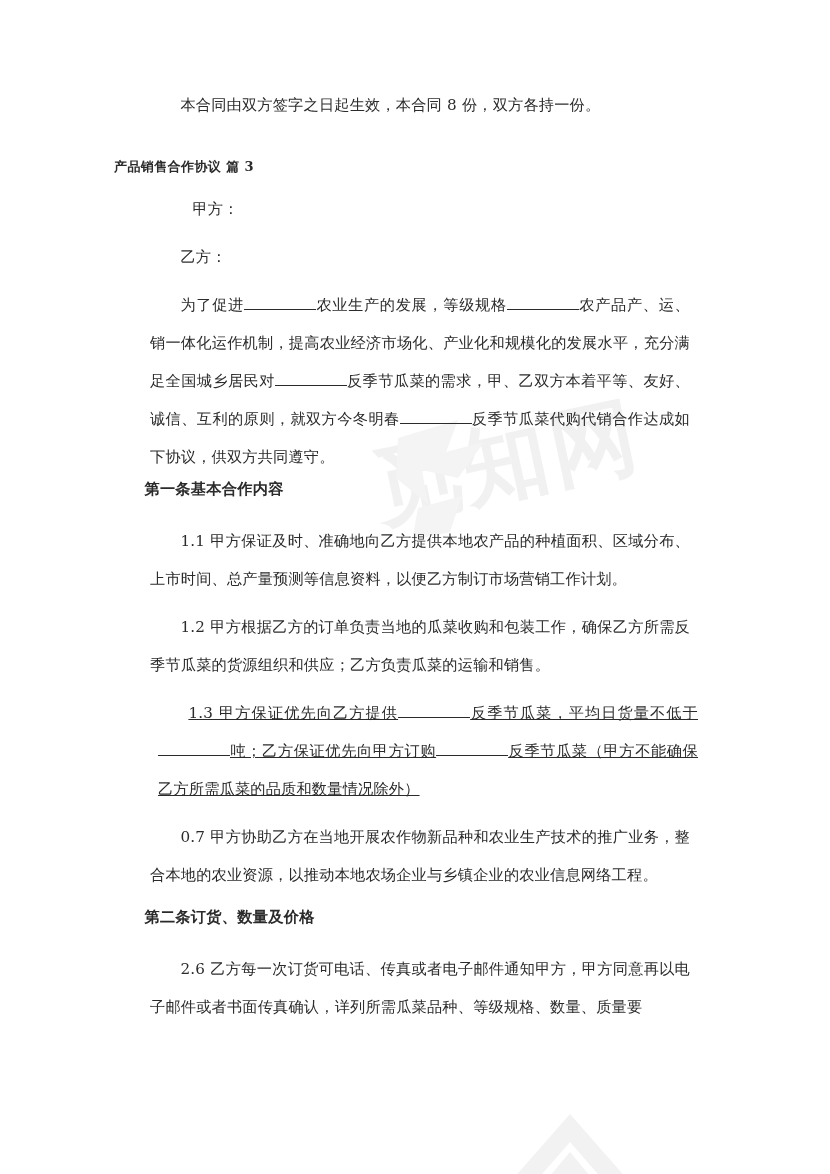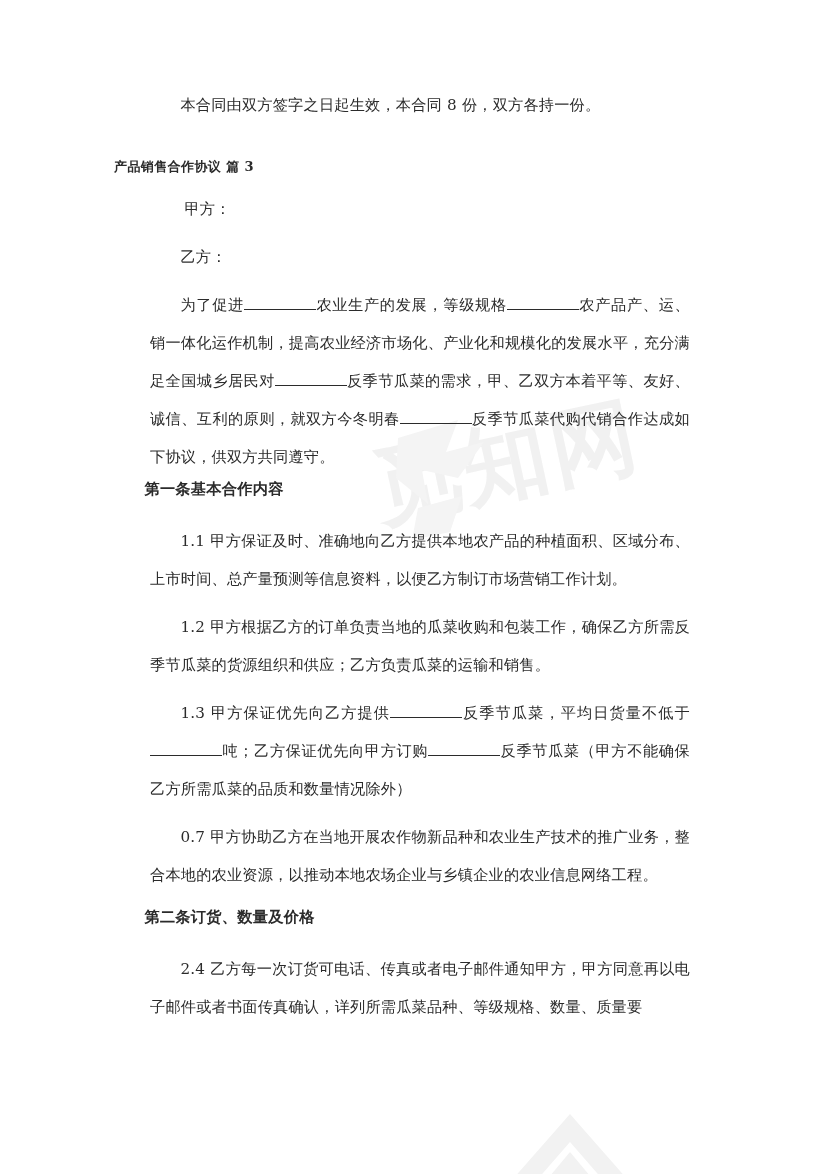--- a/index.html
+++ b/index.html
@@ -86,27 +86,27 @@
     font-weight: bold;
     line-height: 38px;
     margin: 0;
     text-indent: 2em;
     letter-spacing: 0.3px;
   }
 
   
   .blk-line1   { position: absolute; top:  86px; left: 0; width: 540px; }
   .blk-title   { position: absolute; top: 148px; left: -36px; width: 580px; }
-  .blk-jiafang { position: absolute; top: 190px; left: 4px; width: 540px; }
+  .blk-jiafang { position: absolute; top: 190px; left: 12px; width: 540px; }
   .blk-yifang  { position: absolute; top: 238px; left: 0; width: 540px; }
   .blk-intro   { position: absolute; top: 286px; left: 0; width: 540px; }
   .blk-h1      { position: absolute; top: 470px; left: -36px; width: 580px; }
   .blk-c11     { position: absolute; top: 522px; left: 0; width: 540px; }
   .blk-c12     { position: absolute; top: 608px; left: 0; width: 540px; }
-  .blk-c13     { position: absolute; top: 694px; left: 0; width: 540px; }
+  .blk-c13     { position: absolute; top: 694px; left: 8px; width: 540px; text-decoration: underline; }
   .blk-c14     { position: absolute; top: 818px; left: 0; width: 540px; }
   .blk-h2      { position: absolute; top: 898px; left: -36px; width: 580px; }
   .blk-c21     { position: absolute; top: 950px; left: 0; width: 540px; }
 
   .fill {
     display: inline-block;
     border-bottom: 1px solid #2b2b2b;
     vertical-align: baseline;
   }
   .fill-w1 { width: 72px; }
@@ -168,17 +168,17 @@
 
     <div class="blk-c14">
       <p class="para indent">0.7 甲方协助乙方在当地开展农作物新品种和农业生产技术的推广业务，整合本地的农业资源，以推动本地农场企业与乡镇企业的农业信息网络工程。</p>
     </div>
 
     <div class="blk-h2">
       <h2 class="heading">第二条订货、数量及价格</h2>
     </div>
 
     <div class="blk-c21">
-      <p class="para indent">2.4 乙方每一次订货可电话、传真或者电子邮件通知甲方，甲方同意再以电子邮件或者书面传真确认，详列所需瓜菜品种、等级规格、数量、质量要</p>
+      <p class="para indent">2.6 乙方每一次订货可电话、传真或者电子邮件通知甲方，甲方同意再以电子邮件或者书面传真确认，详列所需瓜菜品种、等级规格、数量、质量要</p>
     </div>
 
   </div>
 </div>
 
 </body></html>

